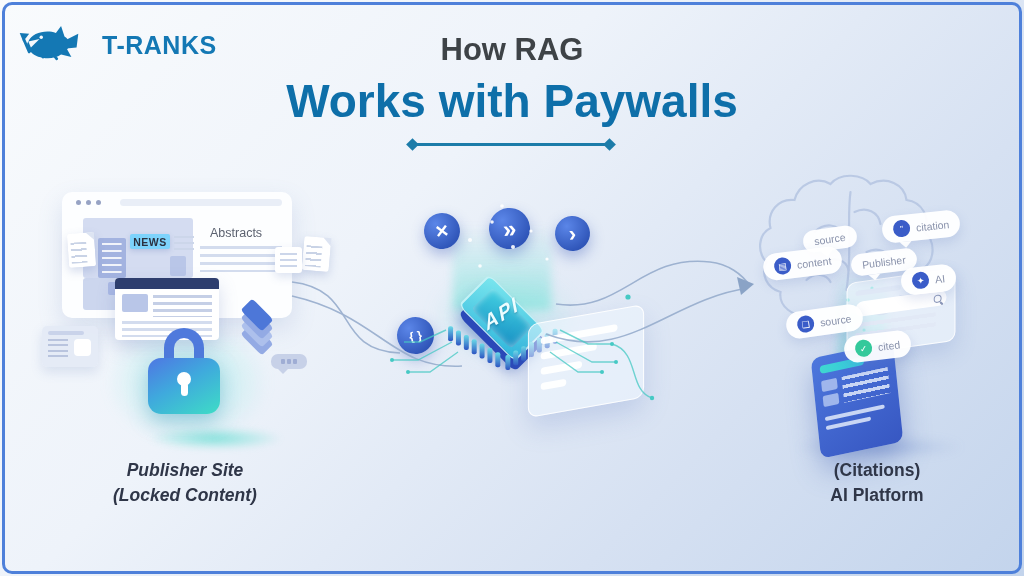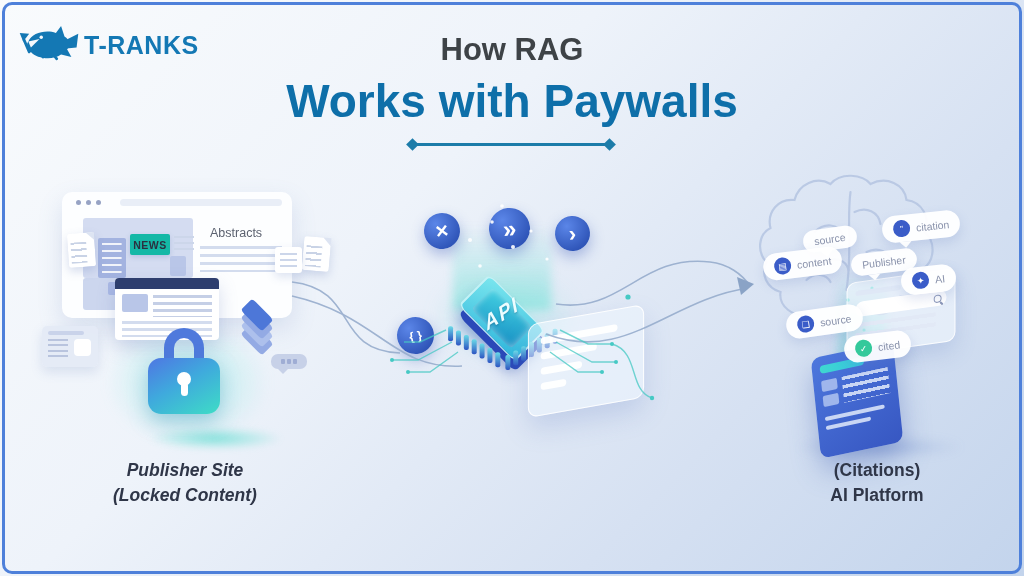--- a/index.html
+++ b/index.html
@@ -12,21 +12,21 @@
 
   
   .grid-left { position:absolute; left:0; top:270; width:370; height:220; opacity:.55;
     background-image:repeating-linear-gradient(55deg,rgba(150,170,210,.16) 0 1px,transparent 1px 26px),
                      repeating-linear-gradient(-55deg,rgba(150,170,210,.16) 0 1px,transparent 1px 26px); }
   .grid-mid { position:absolute; left:395; top:300; width:250; height:160; opacity:.4;
     background-image:repeating-linear-gradient(55deg,rgba(150,170,210,.15) 0 1px,transparent 1px 24px),
                      repeating-linear-gradient(-55deg,rgba(150,170,210,.15) 0 1px,transparent 1px 24px); }
 
   
-  .logo { position:absolute; left:18px; top:22px; display:flex; align-items:center; gap:4px; z-index:40; }
+  .logo { position:absolute; left:18px; top:22px; display:flex; align-items:center; gap:22px; z-index:40; }
   .logo-text { font-size:25px; font-weight:800; color:#1478b4; letter-spacing:.5px; }
   .title-top { position:absolute; left:0; top:32px; width:100%; text-align:center;
     font-size:31px; font-weight:700; color:#3e4347; z-index:40; }
   .title-main { position:absolute; left:0; top:74px; width:100%; text-align:center;
     font-size:46px; font-weight:800; color:#0e6fa9; z-index:40; }
   .title-underline { position:absolute; left:413px; top:143px; width:196px; height:3px; background:#1c7ca9; z-index:40; }
   .title-underline::before,.title-underline::after { content:""; position:absolute; top:-3.5px; width:9px; height:9px;
     background:#1c7ca9; transform:rotate(45deg); }
   .title-underline::before { left:-5px; } .title-underline::after { right:-5px; }
 
@@ -54,21 +54,21 @@
   
   .browser { position:absolute; left:62px; top:192px; width:230px; height:126px; background:#fdfeff;
     border-radius:10px; box-shadow:0 10px 24px rgba(95,120,185,.18); }
   .dots { position:absolute; left:14px; top:8px; display:flex; gap:5px; }
   .dots i { width:5px; height:5px; border-radius:50%; background:#97a3c4; }
   .addr { position:absolute; left:58px; right:10px; top:7px; height:7px; background:#e9eef7; border-radius:4px; }
   .b-panel  { position:absolute; left:21px; top:26px; width:110px; height:60px; background:#ccd6ee; border-radius:3px; opacity:.85; }
   .b-side   { position:absolute; left:36px; top:46px; width:28px; height:40px; background:#a3b3e0; border-radius:2px;
     background-image:repeating-linear-gradient(to bottom,rgba(255,255,255,.85) 0 2px,transparent 2px 7px);
     background-size:70% 80%; background-position:50% 60%; background-repeat:no-repeat; }
-  .b-news { position:absolute; left:68px; top:42px; width:40px; height:21px; background:#14b8a6; border-radius:2px;
+  .b-news { position:absolute; left:68px; top:42px; width:40px; height:15px; background:#7dd3fc; border-radius:2px;
     box-shadow:0 2px 5px rgba(95,120,185,.25); font-size:10.5px; font-weight:600; color:#2b3140;
     display:flex; align-items:center; justify-content:center; letter-spacing:.5px; }
   .b-newslines { position:absolute; left:112px; top:44px; width:20px; height:16px;
     background-image:repeating-linear-gradient(to bottom,#ccd6ea 0 2px,transparent 2px 6px); }
   .b-col { position:absolute; left:108px; top:64px; width:16px; height:20px; background:#b9c6e8; border-radius:2px; }
   .b-headline { position:absolute; left:148px; top:34px; font-size:12.5px; font-weight:500; color:#5c6270; }
   .b-hlines { position:absolute; left:138px; top:54px; width:82px; height:26px;
     background-image:repeating-linear-gradient(to bottom,#d3dcee 0 3px,transparent 3px 8px); }
   .b-low1 { position:absolute; left:21px; top:86px; width:70px; height:32px; background:#c7d1ec; border-radius:3px; opacity:.9; }
   .b-low2 { position:absolute; left:46px; top:90px; width:28px; height:13px; background:#a9b8e4; border-radius:2px; }

